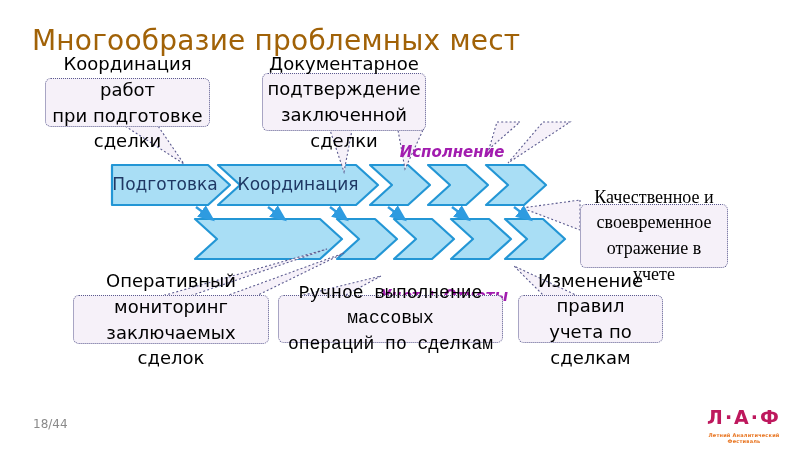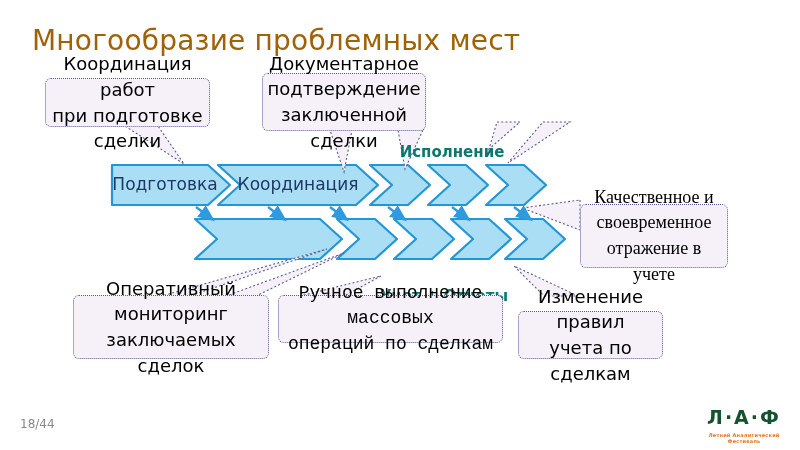--- a/index.html
+++ b/index.html
@@ -20,41 +20,41 @@
     color:#000000;
     font-size:18px;line-height:1.42;
     display:flex;align-items:center;justify-content:center;
     text-align:center;white-space:pre-line;
     box-sizing:border-box;padding:2px 4px;
   }
   .callout-top-left   {left:45px;  top:78px;  width:165px; height:49px;}
   .callout-top-middle {left:262px; top:73px;  width:164px; height:58px;}
   .callout-top-right  {left:480px; top:75px;  width:167px; height:48px;}
   .callout-right      {left:580px; top:204px; width:148px; height:64px;font-family:Liberation Serif, serif;}
-  .callout-bottom-left  {left:73px;  top:295px; width:196px; height:64px;}
+  .callout-bottom-left  {left:73px;  top:295px; width:196px; height:49px;}
   .callout-bottom-middle{left:278px; top:295px; width:225px; height:48px;font-family:Liberation Mono, monospace;}
-  .callout-bottom-right {left:518px; top:295px; width:145px; height:48px;margin-top:16px;}
+  .callout-bottom-right {left:518px; top:295px; width:145px; height:48px;}
   .step-label{
     position:absolute;height:38px;display:flex;align-items:center;justify-content:center;
     font-weight:normal;font-size:17px;color:#1F3864;
   }
   .step-label-1{left:112px;top:165px;width:106px;}
   .step-label-2{left:236px;top:165px;width:124px;}
   .row-label{
     position:absolute;height:20px;display:flex;align-items:center;justify-content:center;
-    font-weight:bold;font-size:15px;color:#0f766e;
+    font-weight:bold;font-size:15px;color:#a21caf;font-style:italic;
   }
   .row1-label{left:396px;top:142px;width:112px;}
   .row2-label{left:378px;top:260px;width:132px;margin-top:26px;}
   .page-number{
-    position:absolute;left:20px;top:417px;font-size:12px;color:#8a8a8a;
+    position:absolute;left:33px;top:417px;font-size:12px;color:#8a8a8a;
   }
   .logo{
     position:absolute;left:698px;top:408px;width:92px;text-align:center;
-    color:#14532d;font-weight:bold;font-size:19px;letter-spacing:2px;line-height:1;
+    color:#be185d;font-weight:bold;font-size:19px;letter-spacing:2px;line-height:1;
   }
   .logo-tagline{
     position:absolute;left:696px;top:432px;width:96px;text-align:center;
     color:#E8731E;font-size:5px;font-weight:bold;letter-spacing:0.2px;
   }
 </style>
 </head>
 <body>
 
 <div class="slide">

